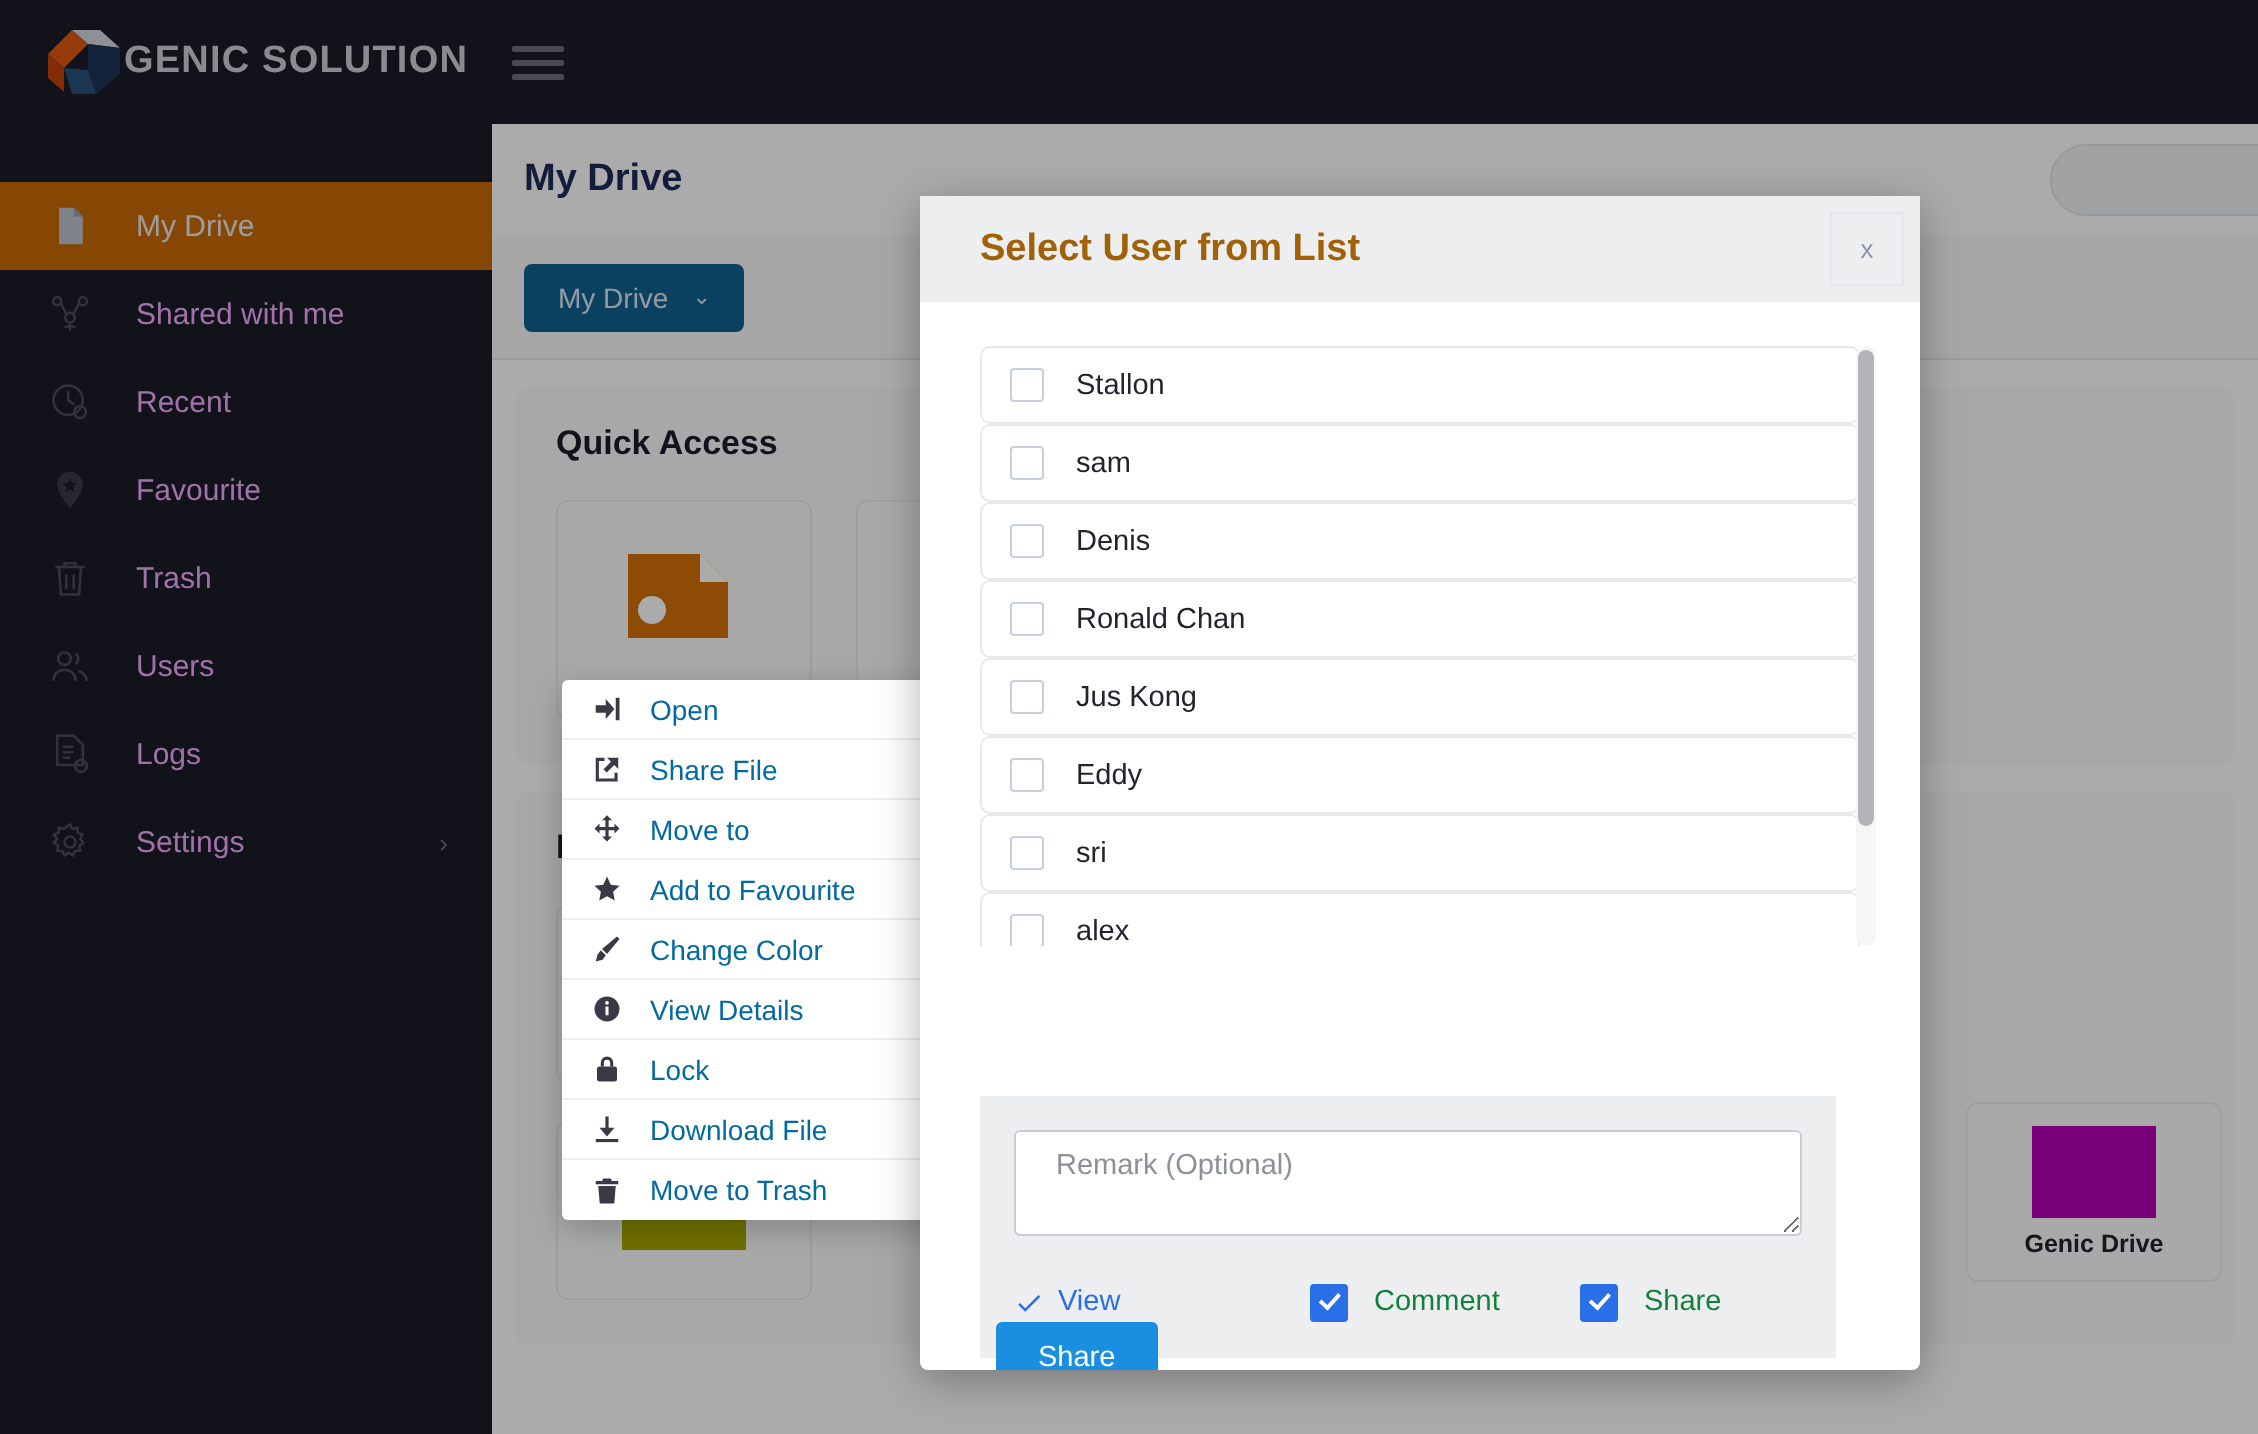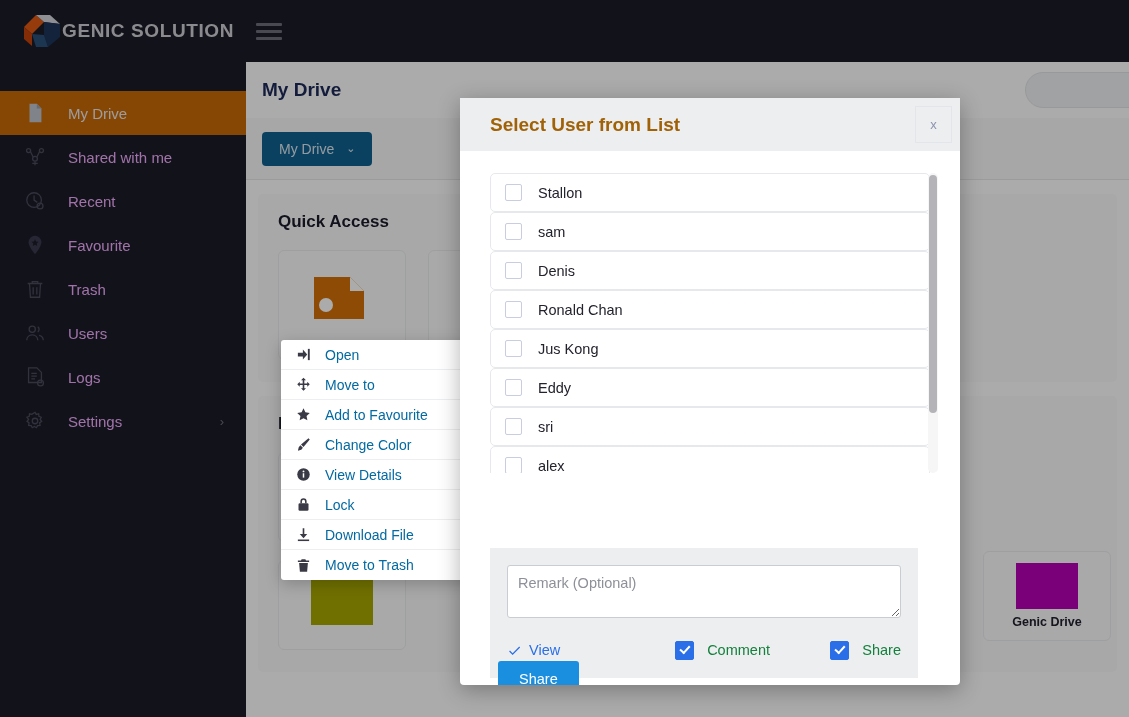--- a/index.html
+++ b/index.html
@@ -160,25 +160,25 @@
     position: absolute; top: 2px; left: 1px; width: 8px; height: 238px;
     background: #b4b4b8; border-radius: 4px; cursor: pointer;
   }
   .lower-panel {
     position: absolute; left: 30px; top: 397px; width: 428px;
     background: #eceef0; padding: 17px 17px 0 17px;
   }
   .remark {
     width: 394px; height: 53px; border: 1px solid #c9ccd2; border-radius: 3px;
     background: #fff; font-size: 14.5px; font-family: inherit; color: #737373;
-    padding: 9px 10px; resize: vertical; outline: none;
+    padding: 9px 20px; resize: vertical; outline: none;
   }
   .remark::placeholder { color: #8d9098; }
   .perm-row {
-    display: flex; align-items: center; height: 56px; gap: 0; justify-content: space-between;
+    display: flex; align-items: center; height: 56px; gap: 0;
   }
   .perm-view {
     display: flex; align-items: center; gap: 7px; color: #2a6fe8;
     font-size: 14.5px; cursor: pointer; width: 148px;
   }
   .perm-view svg { width: 15px; height: 15px; fill: #2a6fe8; display: block; }
   .perm-item { display: flex; align-items: center; gap: 13px; cursor: pointer; }
   .perm-item .lbl { font-size: 14.5px; color: #15803d; }
   .perm-item.comment { width: 135px; }
   .cbx.big { width: 19px; height: 19px; }
@@ -388,20 +388,29 @@
         <svg viewBox="0 0 24 24">
             <path d="M11 4l7 8-7 8v-5H3v-6h8z"></path>
             <rect x="19" y="3" width="3" height="18"></rect>
           </svg>
       </span>
       <span>Open</span>
     </div>
     <div class="ctx-item">
       <span class="ctx-ico">
         <svg viewBox="0 0 24 24">
+            <path d="M3 3h7v2.5H5.5v14H18V15h2.5v7H3z"></path>
+            <path d="M12 3h9v9l-3.2-3.2-6 6-2.6-2.6 6-6z"></path>
+          </svg>
+      </span>
+      <span>Share File</span>
+    </div>
+    <div class="ctx-item">
+      <span class="ctx-ico">
+        <svg viewBox="0 0 24 24">
             <path d="M12 1l4 4h-2.7v5.3H18V7.6l4 4-4 4v-2.7h-4.7V18H16l-4 4-4-4h2.7v-5.1H6v2.7l-4-4 4-4v2.7h4.7V5H8z"></path>
           </svg>
       </span>
       <span>Move to</span>
     </div>
     <div class="ctx-item">
       <span class="ctx-ico">
         <svg viewBox="0 0 24 24">
             <path d="M12 2l3 6.5 7 .9-5.1 4.8 1.3 7L12 17.8 5.8 21.2l1.3-7L2 9.4l7-.9z"></path>
           </svg>

